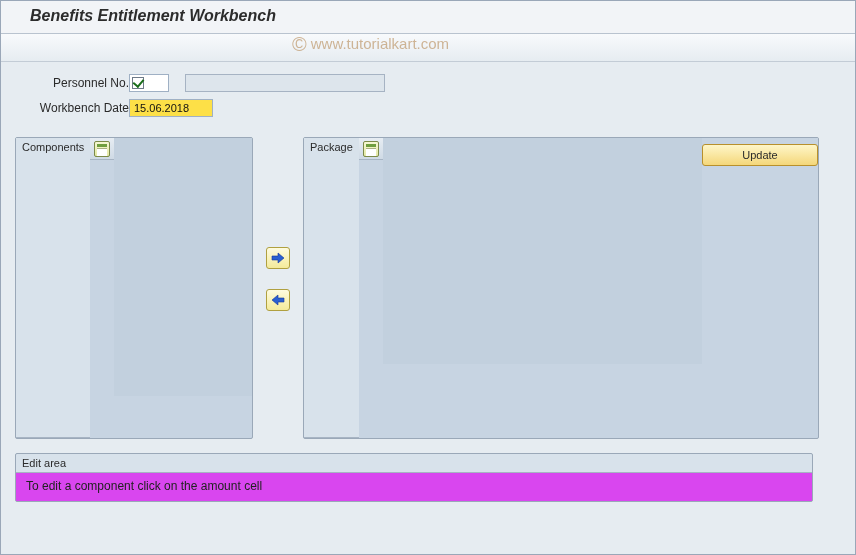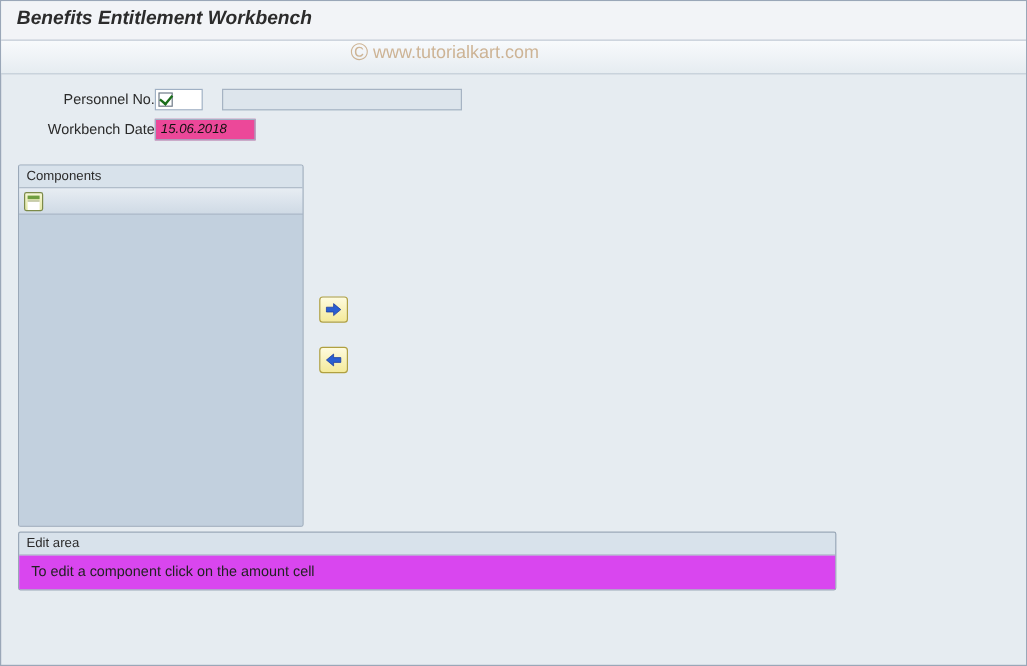--- a/index.html
+++ b/index.html
@@ -14,21 +14,21 @@
     .window {
       width: 856px;
       height: 555px;
       border: 1px solid #9aa7b8;
       background: #e6ecf1;
       position: relative;
     }
     .titlebar {
       background: #f2f4f7;
       border-bottom: 1px solid #b9c3cf;
-      padding: 6px 12px 8px 13px;
+      padding: 6px 12px 8px 29px;
     }
     .titlebar h1 {
       font-size: 16px;
       font-style: italic;
       font-weight: bold;
       color: #2c2c2c;
     }
     .toolbar {
       height: 28px;
       background: linear-gradient(#f8fafc, #e6ecf1);
@@ -59,27 +59,26 @@
       margin-bottom: 3px;
       height: 22px;
     }
     .form-label {
       width: 114px;
       color: #2a2a2a;
       font-size: 12px;
       text-align: right;
     }
     .input {
-      background: #ec4899;
+      background: #fde047;
       border: 1px solid #9fb0c4;
       height: 18px;
       font-size: 11px;
       padding: 1px 4px;
       color: #111;
-      font-style: italic;
     }
     .checkbox-input {
       width: 40px;
       display: flex;
       align-items: center;
       justify-content: flex-start;
       padding-left: 2px;
       background: #fff;
       border: 1px solid #9fb0c4;
       height: 18px;
@@ -115,21 +114,21 @@
     .panels {
       display: flex;
       margin-top: 18px;
       align-items: flex-start;
     }
     .panel {
       background: #c7d4e2;
       border: 1px solid #9aa8b8;
       border-radius: 2px;
       display: flex;
-      flex-direction: column;
+      flex-direction: row;
     }
     .panel-title {
       font-size: 11px;
       color: #2a2a2a;
       background: #d8e2eb;
       padding: 3px 6px;
       border-bottom: 1px solid #a7b4c3;
     }
     .panel-toolbar {
       background: linear-gradient(#e7edf3,#cfdae5);
@@ -190,25 +189,25 @@
       width: 116px;
       height: 22px;
       background: linear-gradient(#fef6c8, #f4d77a);
       border: 1px solid #b8902c;
       border-radius: 3px;
       font-size: 11px;
       color: #2a2a2a;
       cursor: pointer;
     }
     .edit-area {
-      margin-top: 4px;
+      margin-top: 14px;
       background: #d8e2eb;
       border: 1px solid #9aa8b8;
       border-radius: 2px;
-      width: 682px;
+      width: 798px;
     }
     .edit-area-title {
       font-size: 11px;
       color: #2a2a2a;
       padding: 3px 6px;
       border-bottom: 1px solid #a7b4c3;
     }
     .edit-area-body {
       padding: 6px 10px 8px 10px;
       font-size: 12px;
@@ -285,20 +284,30 @@
             <path d="M1 4 H7 V1 L13 6 L7 11 V8 H1 Z" fill="#2a5fd1" stroke="#16379c" stroke-width="0.6"></path>
           </svg>
         </div>
         <div class="arrow-btn" title="Remove">
           <svg class="arrow" viewBox="0 0 14 12">
             <path d="M13 4 H7 V1 L1 6 L7 11 V8 H13 Z" fill="#2a5fd1" stroke="#16379c" stroke-width="0.6"></path>
           </svg>
         </div>
       </div>
 
+      <div class="panel panel-package">
+        <div class="panel-title">Package</div>
+        <div class="panel-toolbar">
+          <div class="spread-icon"></div>
+        </div>
+        <div class="panel-body"></div>
+        <div class="panel-footer">
+          <button class="update-btn">Update</button>
+        </div>
+      </div>
 
     </div>
 
     <div class="edit-area">
       <div class="edit-area-title">Edit area</div>
       <div class="edit-area-body">To edit a component click on the amount cell</div>
     </div>
 
   </div>
 </div>

